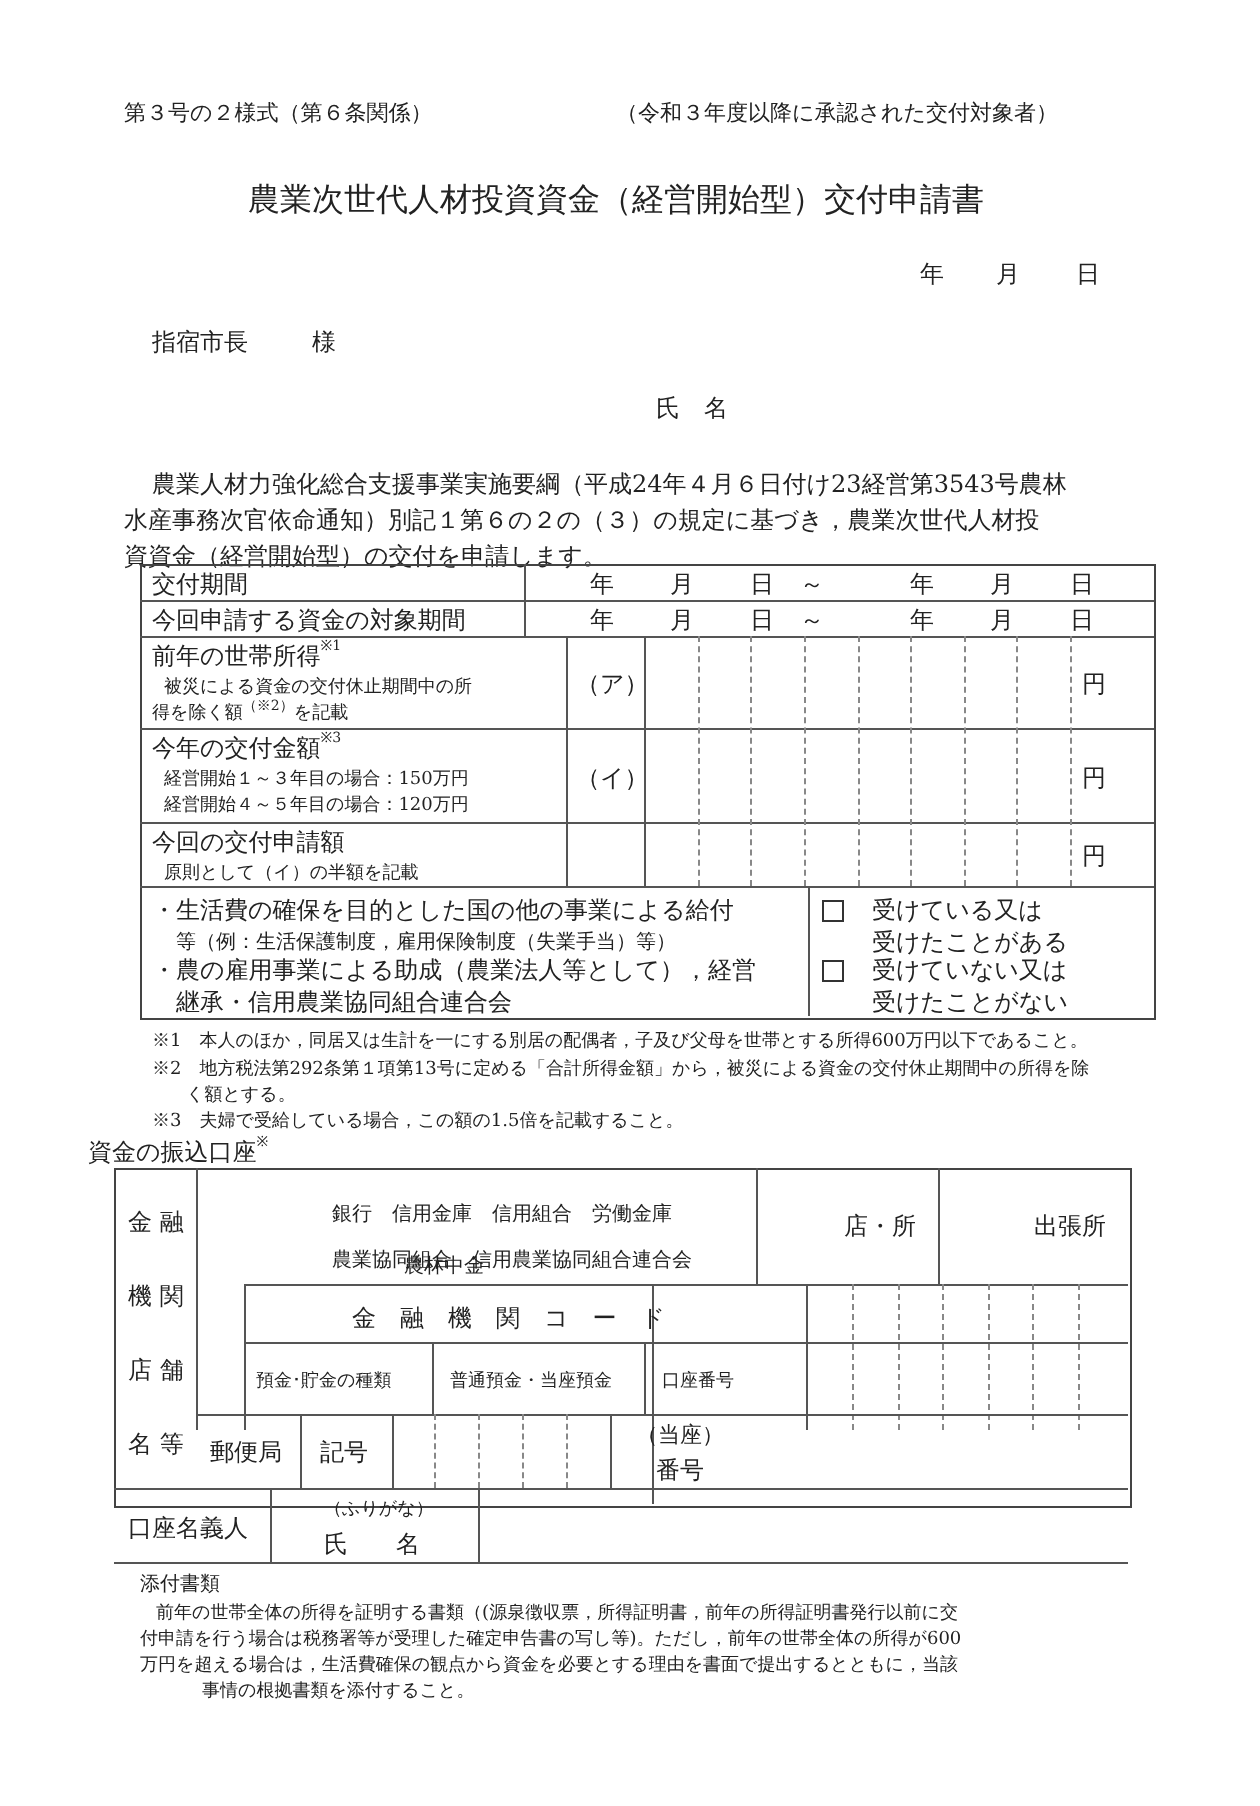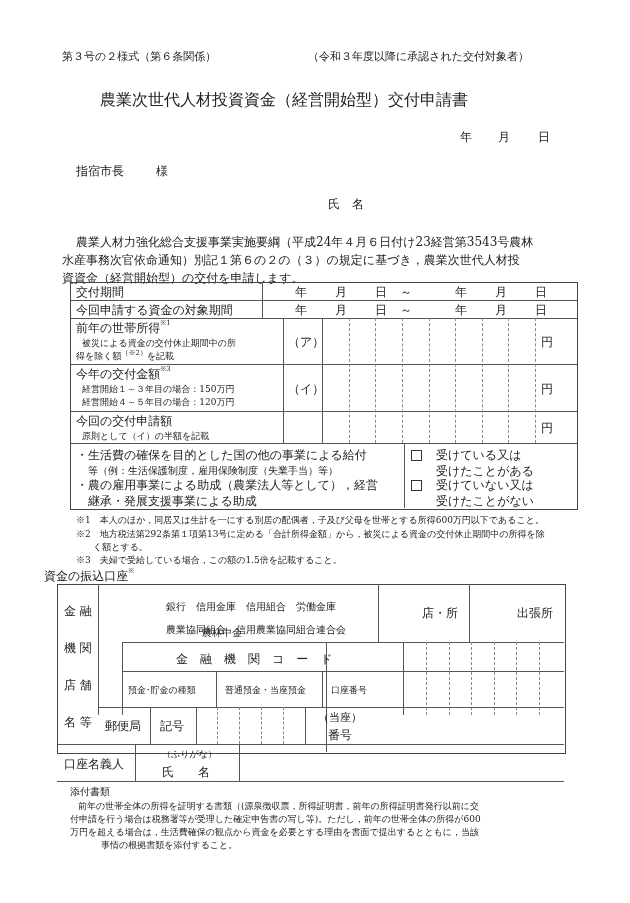--- a/index.html
+++ b/index.html
@@ -14,21 +14,21 @@
   .dash { position:absolute; border-left:1px dashed #888; width:0; }
   .box { position:absolute; border:1px solid #555; }
   sup { font-size:7px; vertical-align:top; line-height:1; }
   .checkbox { display:inline-block; width:9px; height:9px; border:1px solid #333; margin-right:14px; vertical-align:middle; }
 </style>
 </head>
 <body>
 
 <div class="abs t11" style="left:62px;top:49px;">第３号の２様式（第６条関係）</div>
 <div class="abs t11" style="left:308px;top:49px;">（令和３年度以降に承認された交付対象者）</div>
-<div class="abs" style="left:100px;top:90px;font-size:16px;">農業次世代人材投資資金（経営開始型）交付申請書</div>
+<div class="abs" style="left:124px;top:90px;font-size:16px;">農業次世代人材投資資金（経営開始型）交付申請書</div>
 
 <div class="abs t12" style="left:460px;top:129px;">年</div>
 <div class="abs t12" style="left:498px;top:129px;">月</div>
 <div class="abs t12" style="left:538px;top:129px;">日</div>
 
 <div class="abs t12" style="left:76px;top:163px;">指宿市長</div>
 <div class="abs t12" style="left:156px;top:163px;">様</div>
 
 <div class="abs t12" style="left:328px;top:196px;">氏　名</div>
 
@@ -102,21 +102,21 @@
     <div class="abs t12" style="left:76px;top:413px;">今回の交付申請額</div>
     <div class="abs t9" style="left:82px;top:430px;">原則として（イ）の半額を記載</div>
     <div class="abs" style="left:284px;top:412px;width:251px;height:30px;"></div>
     <div class="abs t12" style="left:541px;top:420px;">円</div>
   </div>
 
   <div>
     <div class="abs t12" style="left:76px;top:447px;">・生活費の確保を目的とした国の他の事業による給付</div>
     <div class="abs t10" style="left:88px;top:464px;">等（例：生活保護制度，雇用保険制度（失業手当）等）</div>
     <div class="abs t12" style="left:76px;top:477px;">・農の雇用事業による助成（農業法人等として），経営</div>
-    <div class="abs t12" style="left:88px;top:493px;">継承・発展支援事業による助成</div>
+    <div class="abs t12" style="left:88px;top:493px;">継承・信用農業協同組合連合会</div>
 
     <div class="abs t12" style="left:411px;top:447px;">
       <span class="checkbox"></span><span>受けている又は</span>
     </div>
     <div class="abs t12" style="left:436px;top:463px;">受けたことがある</div>
     <div class="abs t12" style="left:411px;top:477px;">
       <span class="checkbox"></span><span>受けていない又は</span>
     </div>
     <div class="abs t12" style="left:436px;top:493px;">受けたことがない</div>
   </div>

